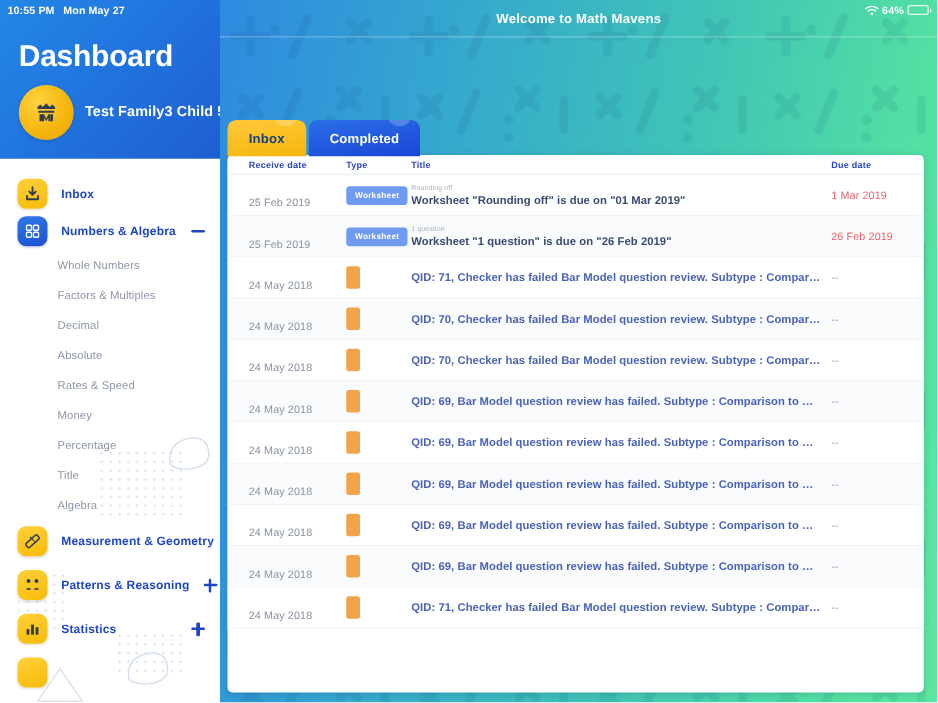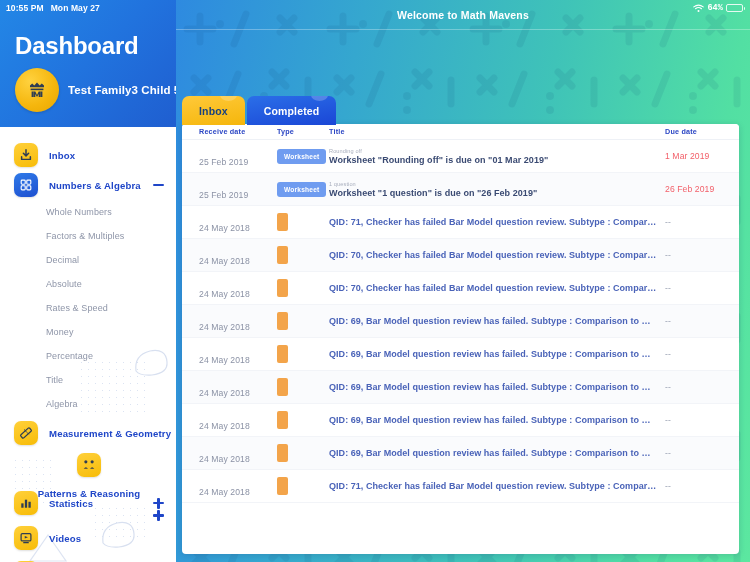--- a/index.html
+++ b/index.html
@@ -43,21 +43,21 @@
     font-size: 8.5px;
     color: #ffffff;
     letter-spacing: 0.1px;
     z-index: 40;
     pointer-events: none;
   }
   .sb-time { font-weight: 700; margin-right: 7px; }
   .sb-date { font-weight: 600; }
   .sb-right {
     position: absolute; right: 7px; top: 0;
-    height: 16px; display: flex; align-items: center; gap: 3px; font-family: Liberation Mono, monospace;
+    height: 16px; display: flex; align-items: center; gap: 3px;
   }
   .wifi-icon { display: block; }
   .batt-pct { font-weight: 700; font-size: 8.5px; }
   .batt-shell {
     width: 17px; height: 8px;
     border: 1px solid rgba(255,255,255,.85);
     border-radius: 2px;
     position: relative;
     padding: 1px;
   }
@@ -362,21 +362,21 @@
         <span class="nav-icon yellow">
           <svg width="14" height="14" viewBox="0 0 16 16">
             <rect x="1.2" y="5.6" width="13.6" height="4.8" rx="1.2" transform="rotate(-42 8 8)" fill="none" stroke="#2f3d52" stroke-width="1.4"></rect>
             <path d="M6.1 4.3 L7.1 5.3 M8.0 6.2 L9.0 7.2 M9.9 8.1 L10.9 9.1" stroke="#2f3d52" stroke-width="1.1" stroke-linecap="round"></path>
           </svg>
         </span>
         <span class="nav-label">Measurement &amp; Geometry</span>
 
       </div>
 
-      <div class="nav-item" style="margin-top:5px;flex-direction:column;">
+      <div class="nav-item" style="margin-top:5px;">
         <span class="nav-icon yellow">
           <svg width="14" height="14" viewBox="0 0 16 16">
             <circle cx="4.4" cy="4.4" r="1.8" fill="#2f3d52"></circle>
             <circle cx="11.6" cy="4.4" r="1.8" fill="#2f3d52"></circle>
             <path d="M2 12.4 Q4.4 8.6 6.8 12.4 Z" fill="#2f3d52"></path>
             <path d="M9.2 12.4 Q11.6 8.6 14 12.4 Z" fill="#2f3d52"></path>
           </svg>
         </span>
         <span class="nav-label">Patterns &amp; Reasoning</span>
         <span class="nav-toggle plus"></span>
@@ -387,30 +387,20 @@
           <svg width="14" height="14" viewBox="0 0 16 16">
             <rect x="2.6" y="8.4" width="2.6" height="5" fill="#2f3d52"></rect>
             <rect x="6.7" y="4.2" width="2.6" height="9.2" fill="#2f3d52"></rect>
             <rect x="10.8" y="6.6" width="2.6" height="6.8" fill="#2f3d52"></rect>
           </svg>
         </span>
         <span class="nav-label">Statistics</span>
         <span class="nav-toggle plus"></span>
       </div>
 
-      <div class="nav-item" style="margin-top:5px;">
-        <span class="nav-icon yellow">
-          <svg width="14" height="14" viewBox="0 0 16 16">
-            <rect x="2.4" y="3" width="11.2" height="8.4" rx="1.4" fill="none" stroke="#2f3d52" stroke-width="1.4"></rect>
-            <path d="M6.6 5.8 L10.2 7.2 L6.6 8.6 Z" fill="#2f3d52"></path>
-            <path d="M5.4 13.4 L10.6 13.4" stroke="#2f3d52" stroke-width="1.4" stroke-linecap="round"></path>
-          </svg>
-        </span>
-        <span class="nav-label">Videos</span>
-      </div>
 
       <div class="nav-item" style="margin-top:5px;">
         <span class="nav-icon yellow"></span>
       </div>
     </nav>
   </aside>
 
   <main class="main">
     <svg class="math-pattern" width="574" height="562" viewBox="0 0 574 562" preserveAspectRatio="none">
       <defs>

